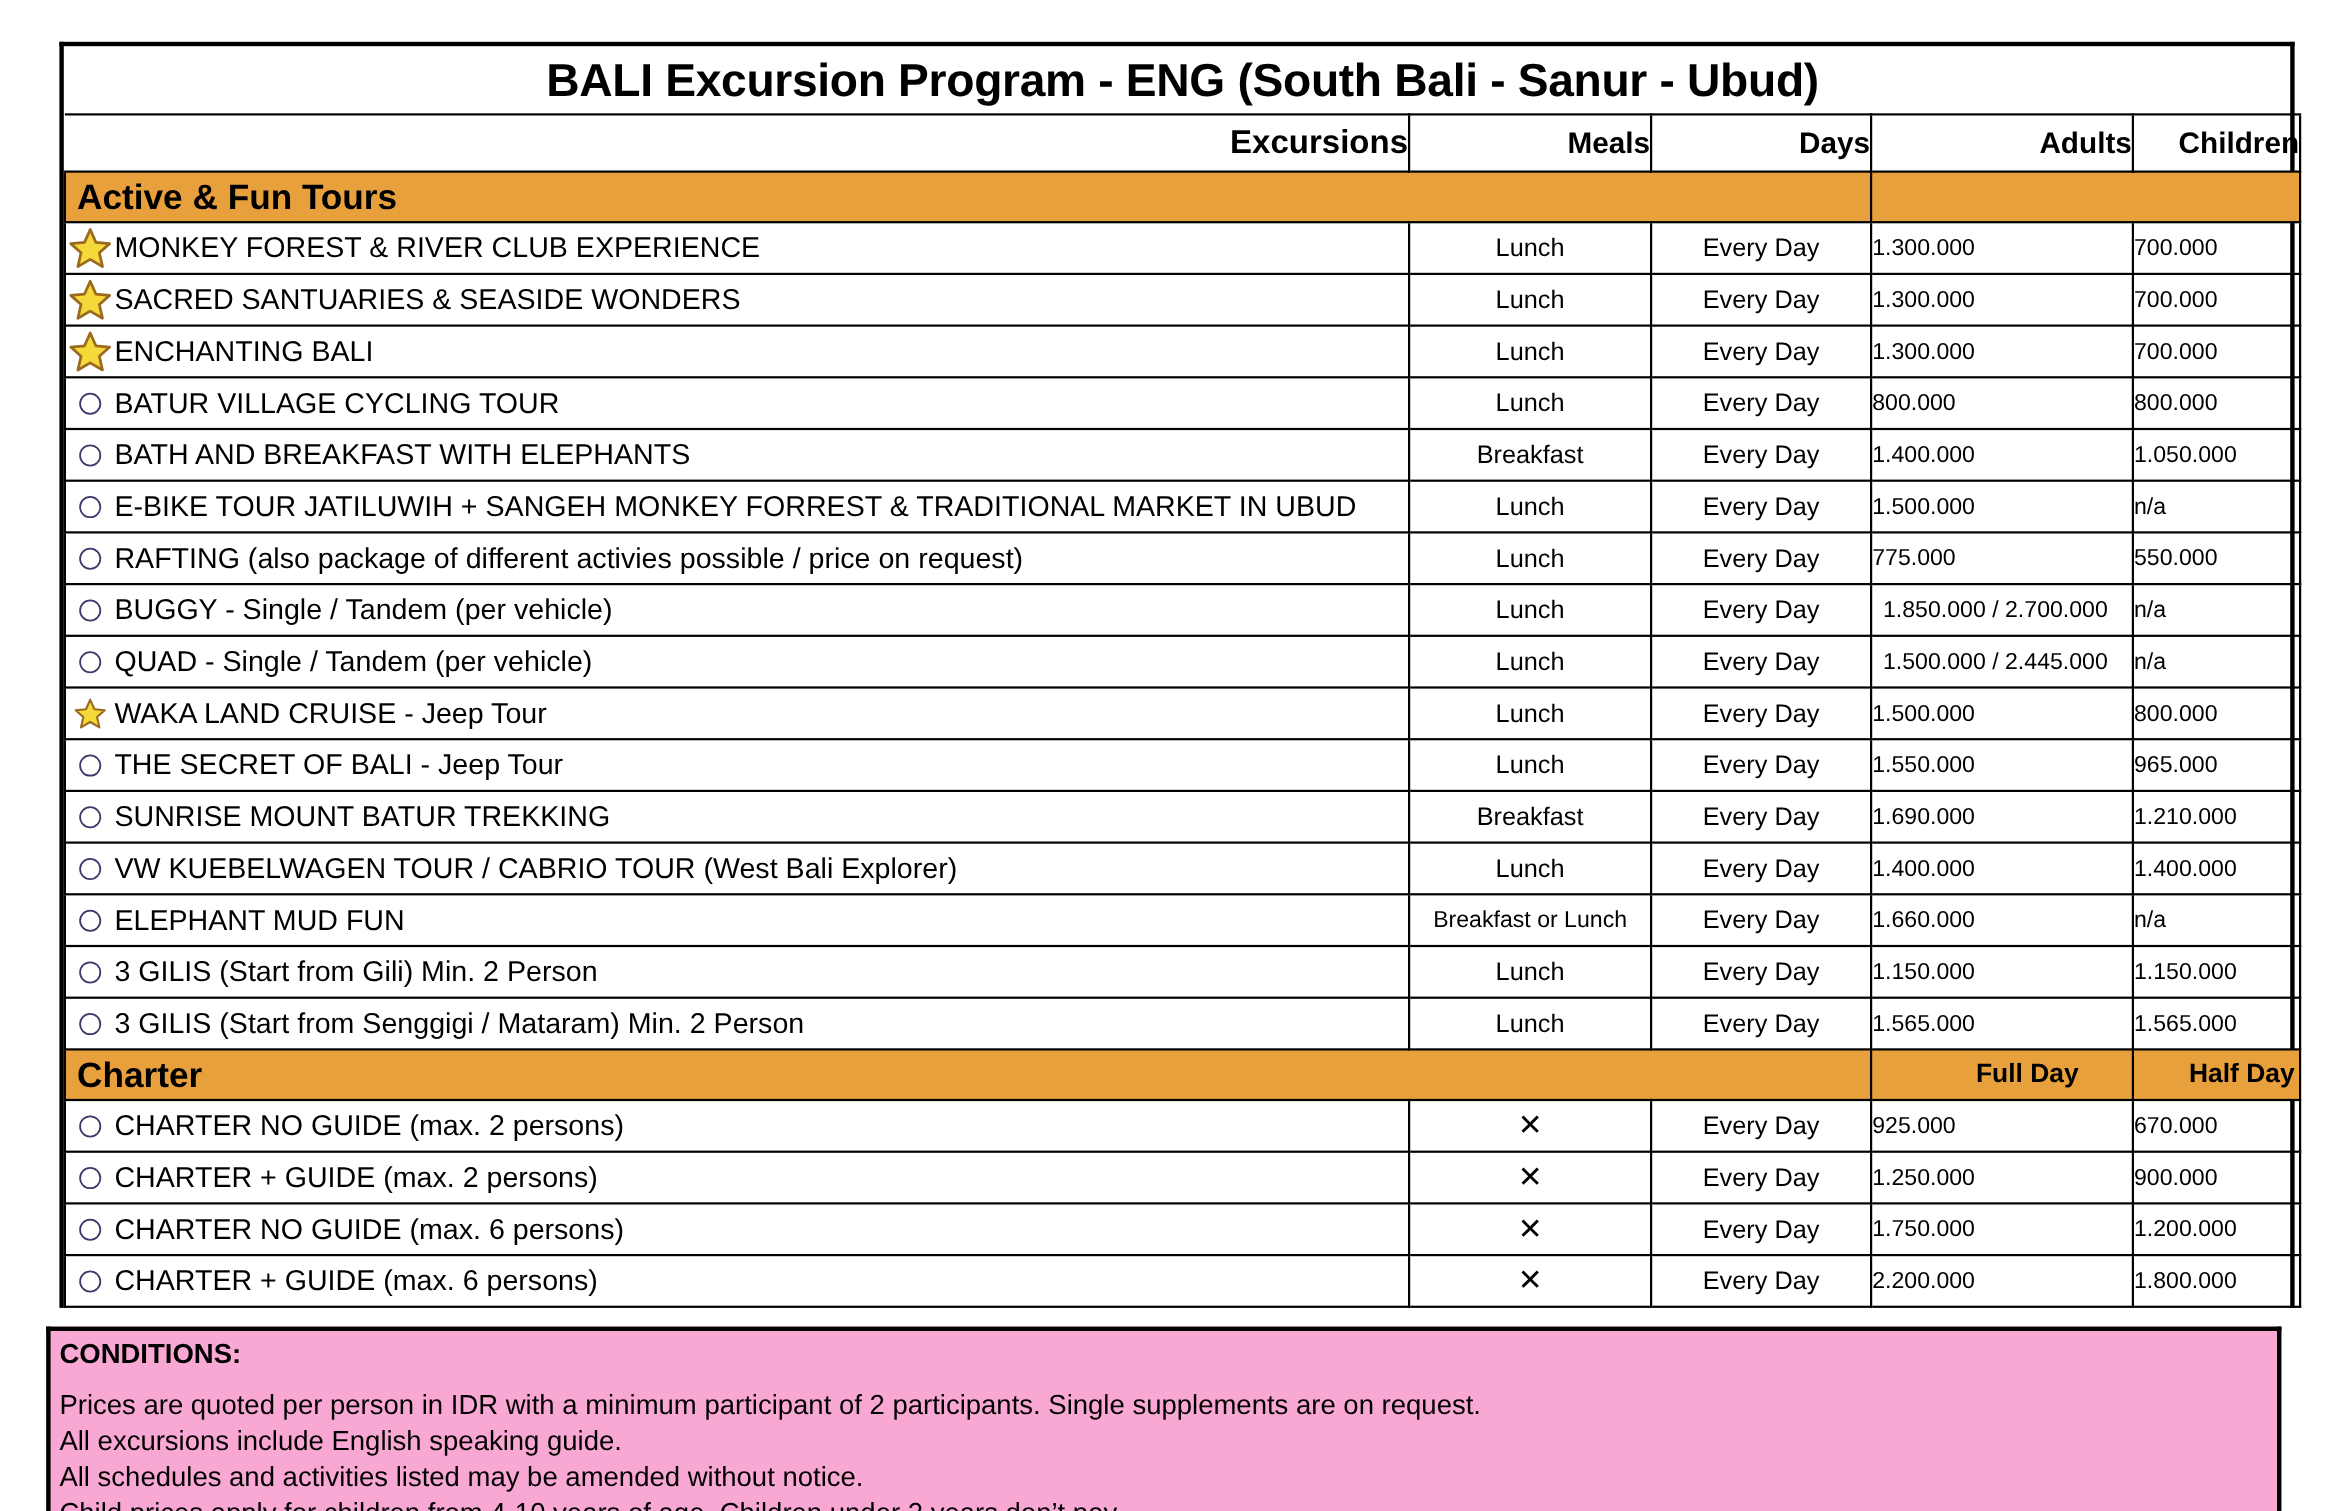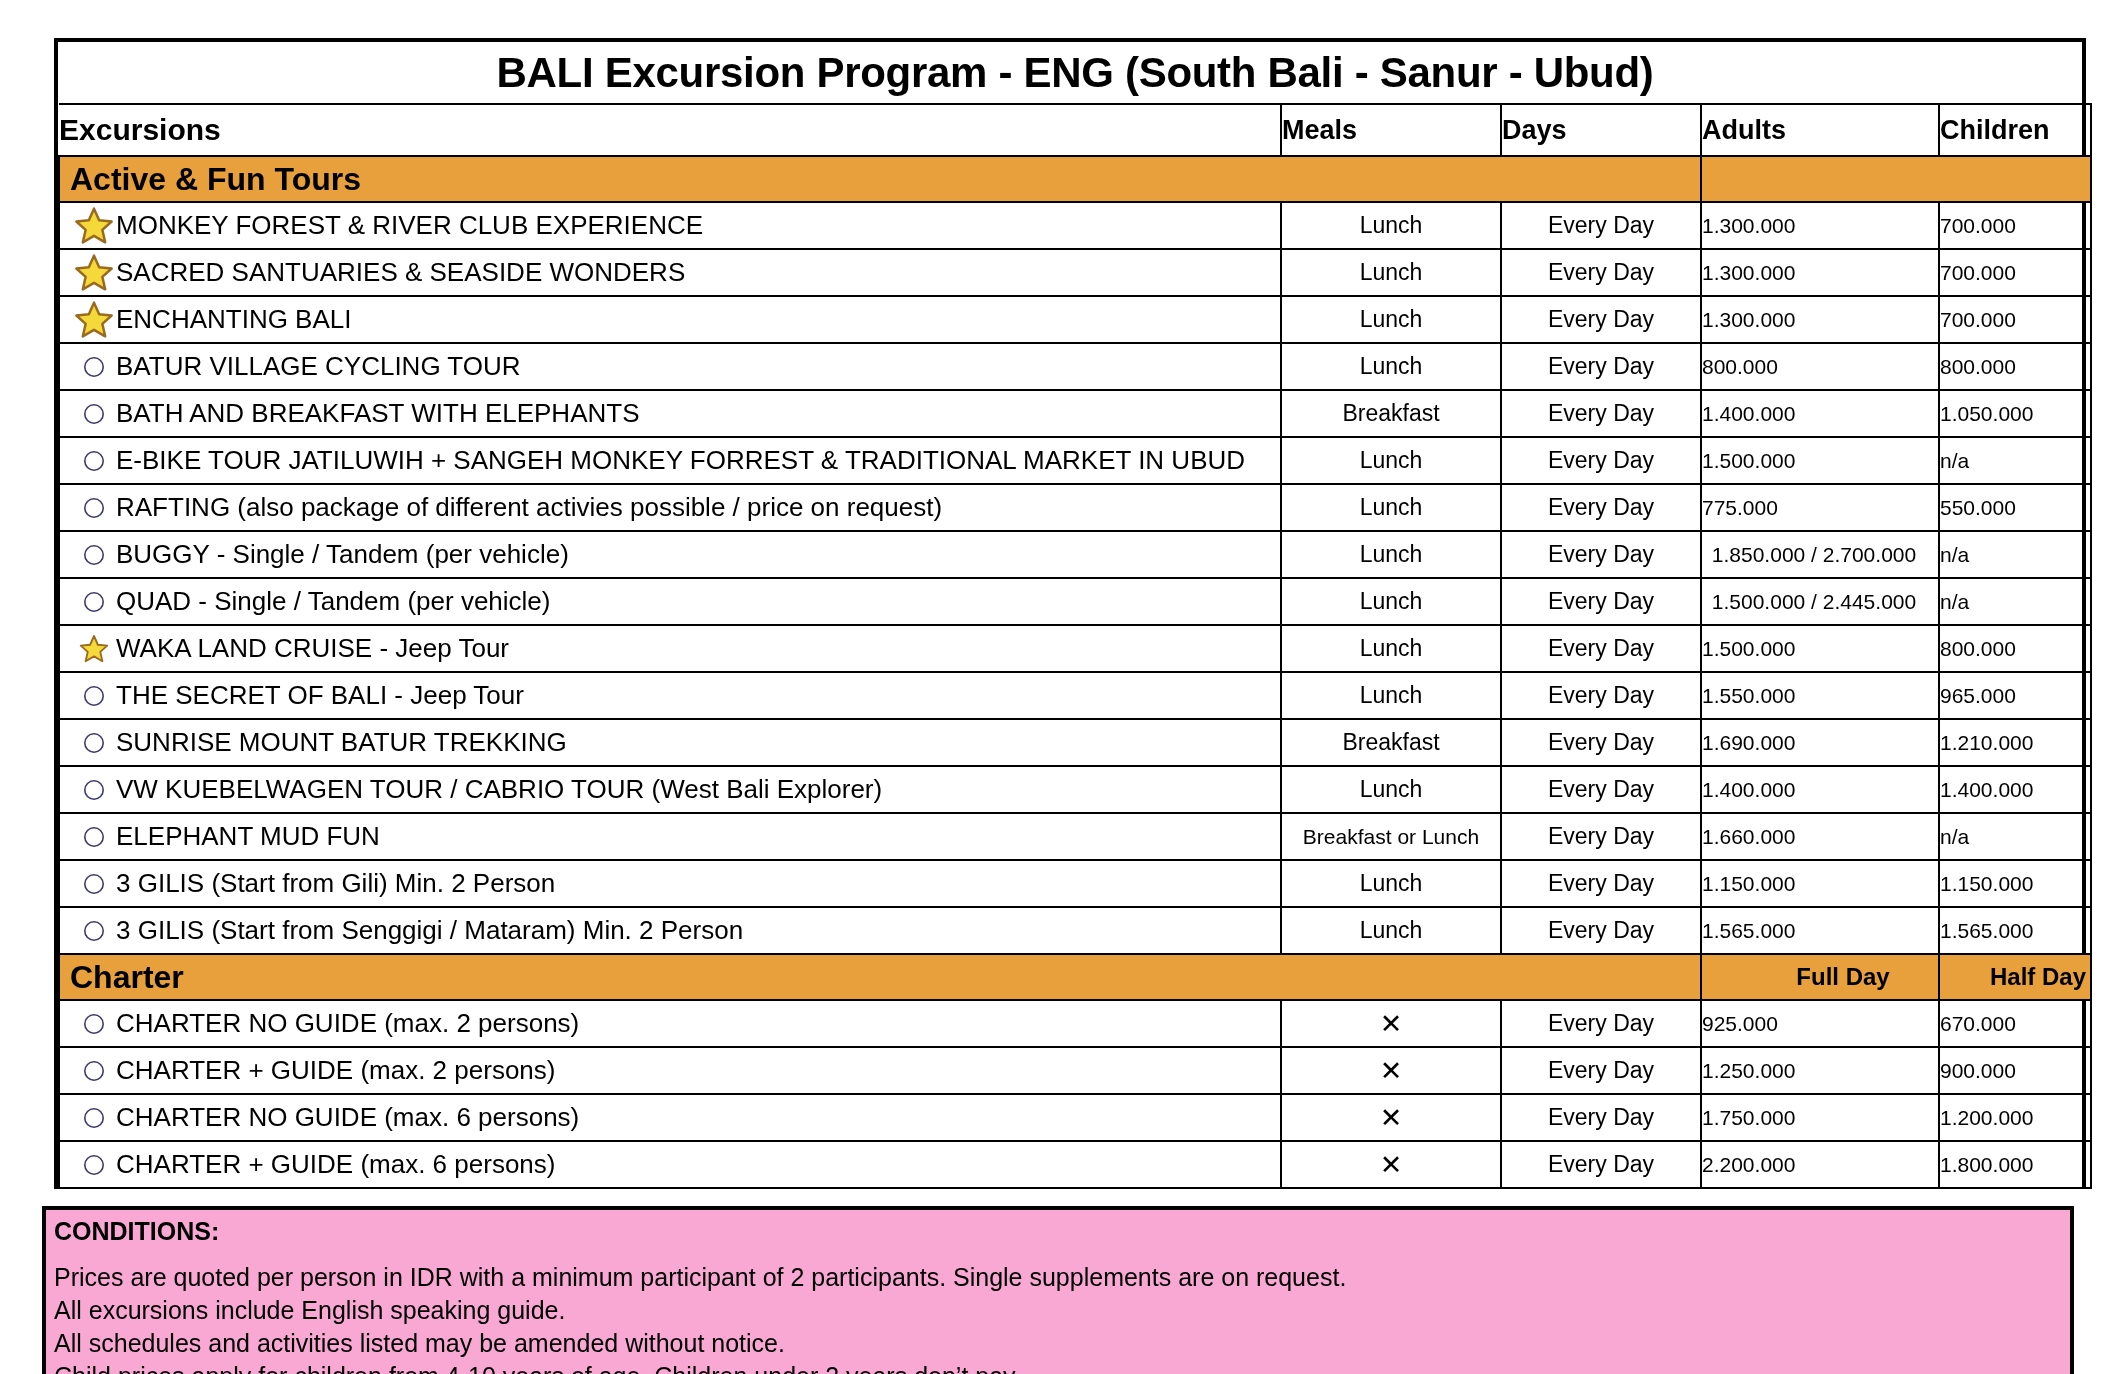--- a/index.html
+++ b/index.html
@@ -67,21 +67,21 @@
     font-weight: bold;
     font-family: "Liberation Sans Narrow", "Liberation Sans", sans-serif;
     letter-spacing: -0.3px;
     line-height: 1;
     white-space: nowrap;
   }
 
   
   .hdr-cell {
     height: 52px;
-    text-align: left;
+    text-align: right;
     font-weight: bold;
     font-size: 27px;
     font-family: "Liberation Sans Narrow", "Liberation Sans", sans-serif;
   }
   .hdr-cell.exc { font-size: 30px; }
   .hdr-blank { border-left: none !important; }
 
   
   .band {
     background: #e8a03c;
@@ -106,21 +106,20 @@
   
   .row-cell { height: 47px; }
 
   .exc-cell {
     padding-left: 8px;
   }
   .exc-inner {
     display: flex;
     align-items: center;
     gap: 0px;
-    padding-left: 12px;
   }
   .marker {
     width: 44px;
     min-width: 44px;
     height: 40px;
     display: flex;
     align-items: center;
     justify-content: center;
   }
   .exc-label {

